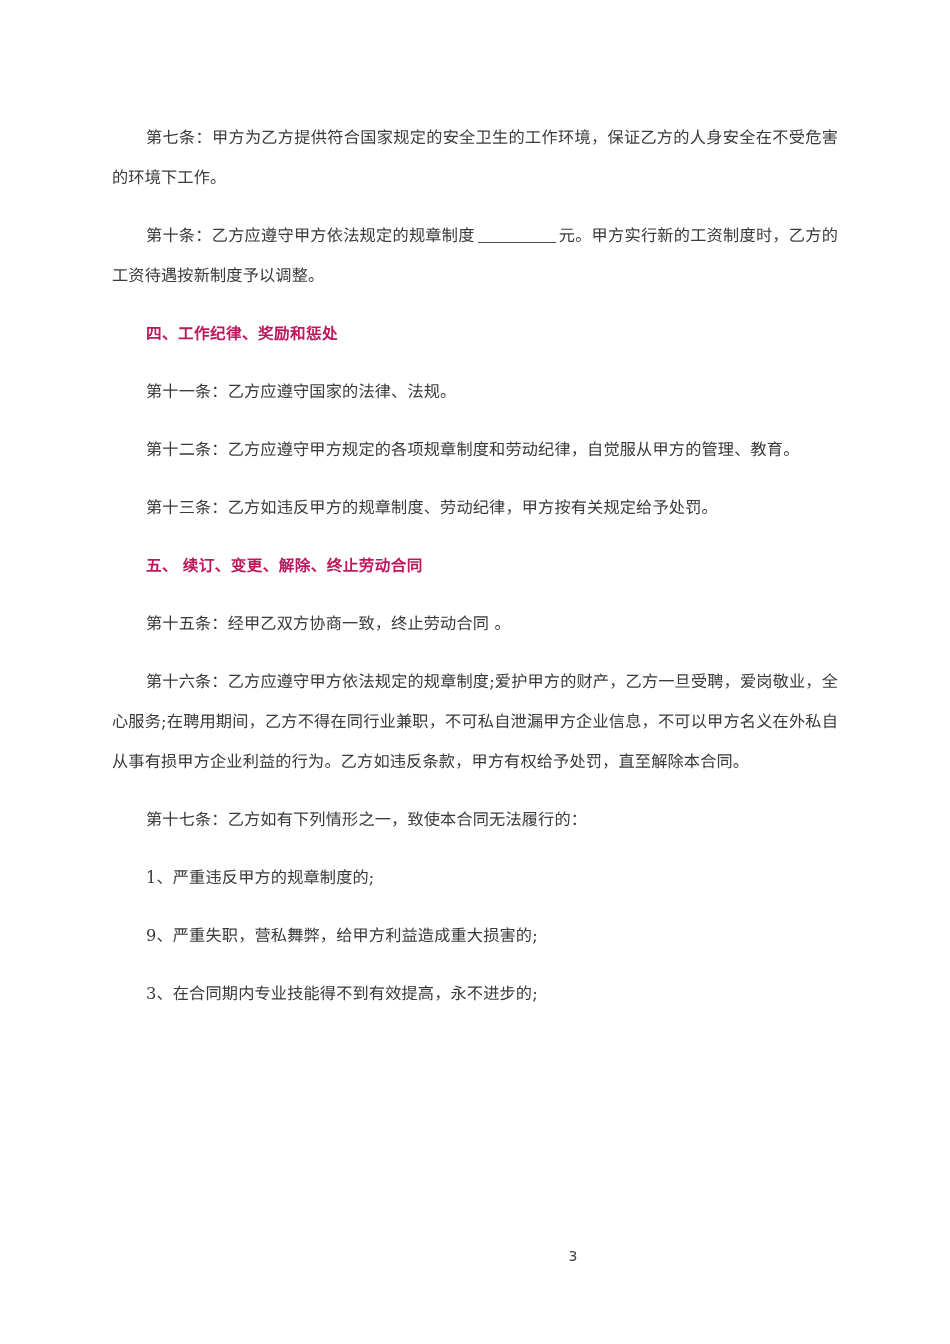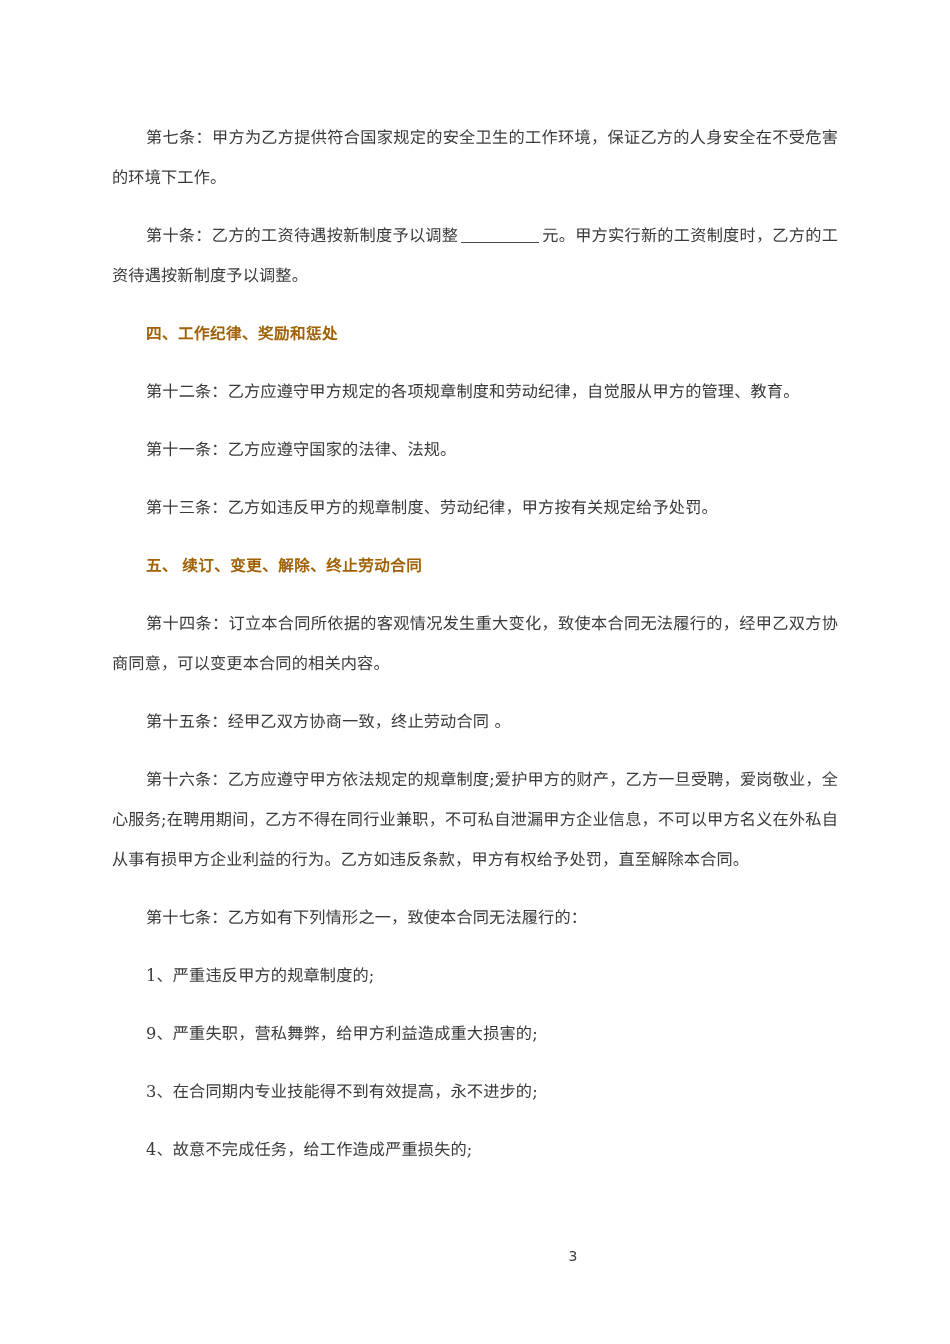--- a/index.html
+++ b/index.html
@@ -39,25 +39,25 @@
     letter-spacing: 0.15px;
     word-break: break-all;
   }
   
   .para.listitem {
     text-indent: 34px;
     margin-bottom: 18px;
   }
   
   .heading {
-    font-family: Liberation Serif, serif;
+    font-family: Liberation Sans, sans-serif;
     font-size: 15.6px;
     font-weight: bold;
     line-height: 40px;
-    color: #a16207;
+    color: #be185d;
     text-indent: 34px;
     margin: 0 0 18px 0;
     letter-spacing: 0.4px;
   }
   
   .blank {
     display: inline-block;
     width: 78px;
     border-bottom: 1px solid #4a4a4c;
     vertical-align: -2px;
@@ -82,45 +82,43 @@
 <body>
 
 <div class="page">
 
   <div class="doc-body">
 
     <p class="para">第七条：甲方为乙方提供符合国家规定的安全卫生的工作环境，保证乙方的人身安全在不受危害的环境下工作。</p>
 
 
 
-    <p class="para"><span>第十条：乙方的工资待遇按新制度予以调整</span><span class="blank"></span><span>元。甲方实行新的工资制度时，乙方的工资待遇按新制度予以调整。</span></p>
+    <p class="para"><span>第十条：乙方应遵守甲方依法规定的规章制度</span><span class="blank"></span><span>元。甲方实行新的工资制度时，乙方的工资待遇按新制度予以调整。</span></p>
 
     <p class="heading">四、工作纪律、奖励和惩处</p>
 
+    <p class="para">第十一条：乙方应遵守国家的法律、法规。</p>
+
     <p class="para">第十二条：乙方应遵守甲方规定的各项规章制度和劳动纪律，自觉服从甲方的管理、教育。</p>
-
-    <p class="para">第十一条：乙方应遵守国家的法律、法规。</p>
 
     <p class="para">第十三条：乙方如违反甲方的规章制度、劳动纪律，甲方按有关规定给予处罚。</p>
 
     <p class="heading">五、 续订、变更、解除、终止劳动合同</p>
 
-    <p class="para">第十四条：订立本合同所依据的客观情况发生重大变化，致使本合同无法履行的，经甲乙双方协商同意，可以变更本合同的相关内容。</p>
 
     <p class="para">第十五条：经甲乙双方协商一致，终止劳动合同 。</p>
 
     <p class="para">第十六条：乙方应遵守甲方依法规定的规章制度;爱护甲方的财产，乙方一旦受聘，爱岗敬业，全心服务;在聘用期间，乙方不得在同行业兼职，不可私自泄漏甲方企业信息，不可以甲方名义在外私自从事有损甲方企业利益的行为。乙方如违反条款，甲方有权给予处罚，直至解除本合同。</p>
 
     <p class="para">第十七条：乙方如有下列情形之一，致使本合同无法履行的：</p>
 
     <p class="para listitem">1、严重违反甲方的规章制度的;</p>
 
     <p class="para listitem">9、严重失职，营私舞弊，给甲方利益造成重大损害的;</p>
 
     <p class="para listitem">3、在合同期内专业技能得不到有效提高，永不进步的;</p>
 
-    <p class="para listitem">4、故意不完成任务，给工作造成严重损失的;</p>
 
   </div>
 
   <div class="page-number">3</div>
 
 </div>
 
 </body></html>

